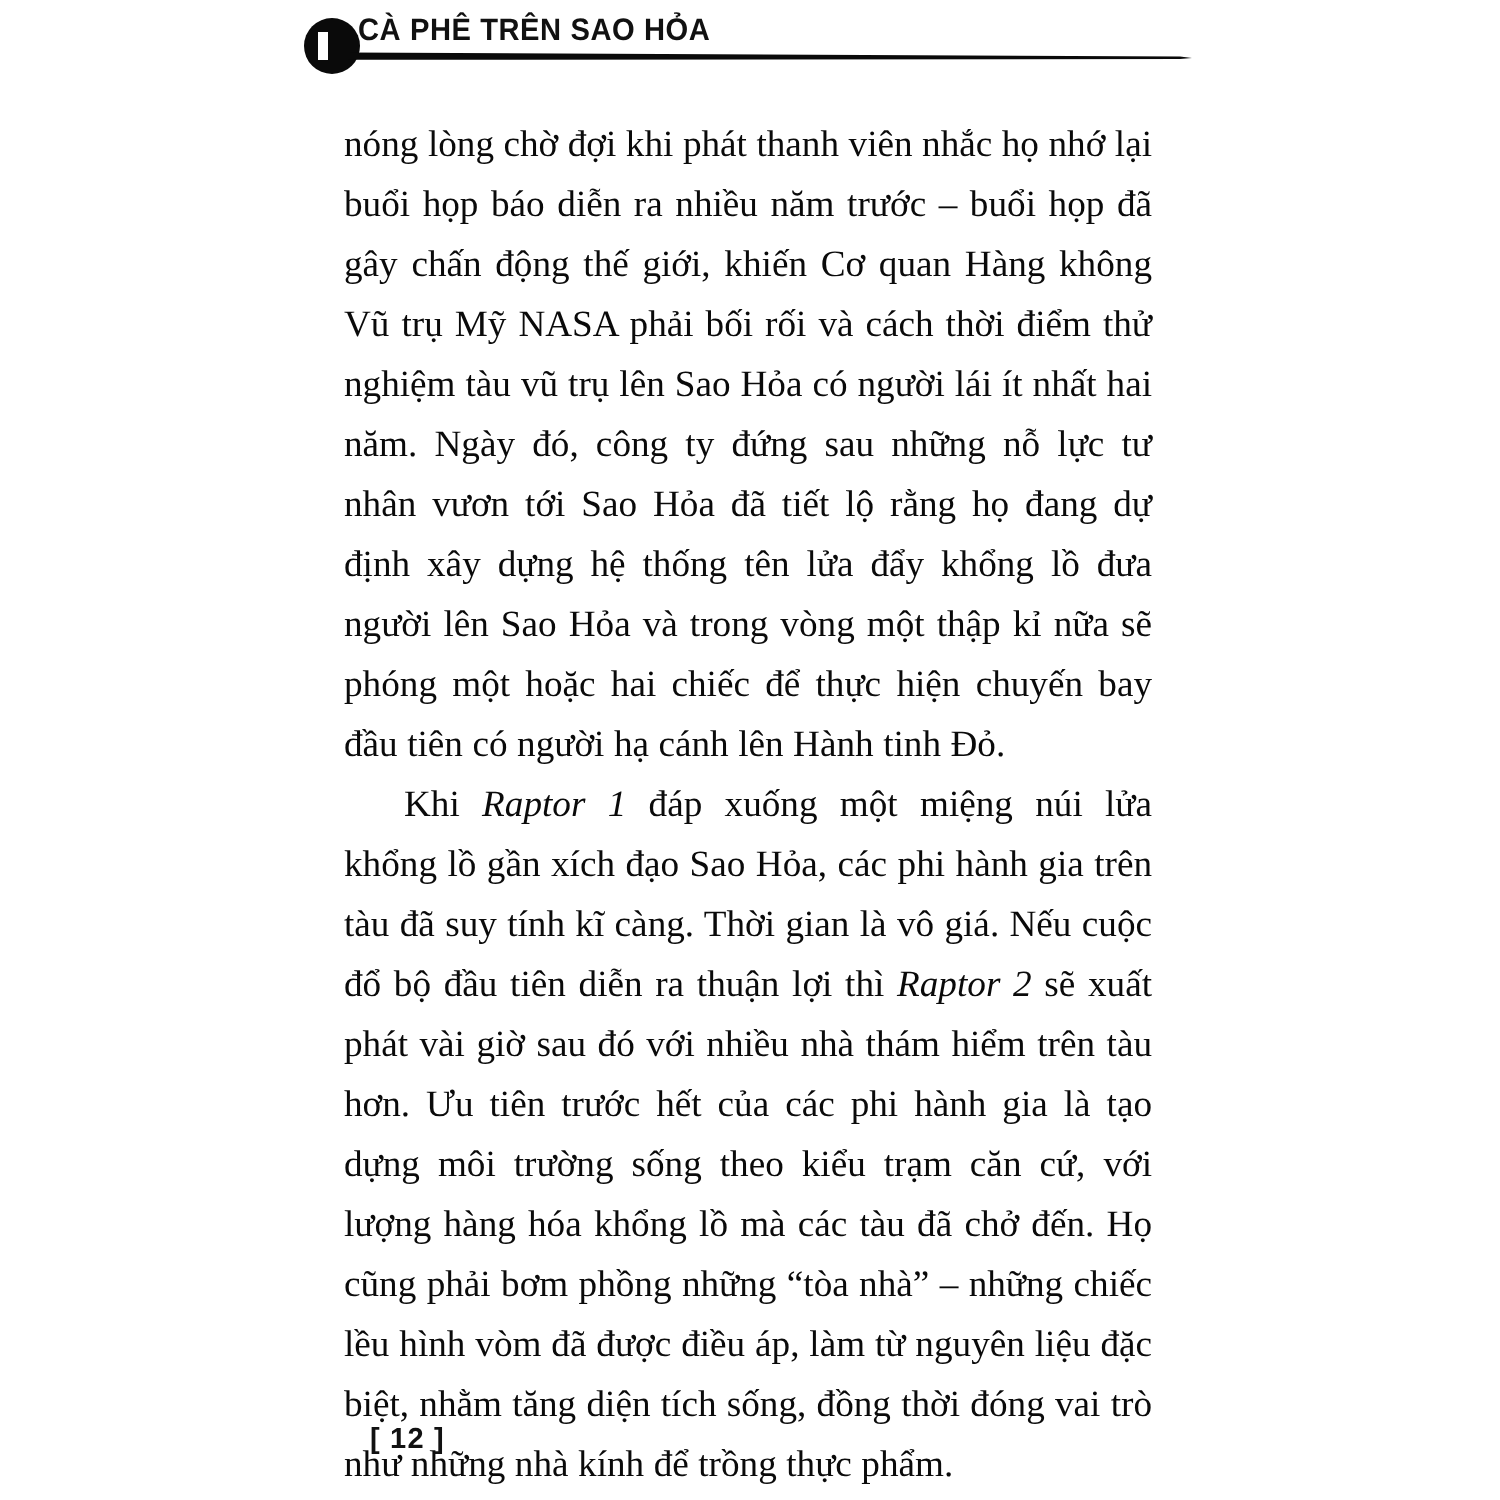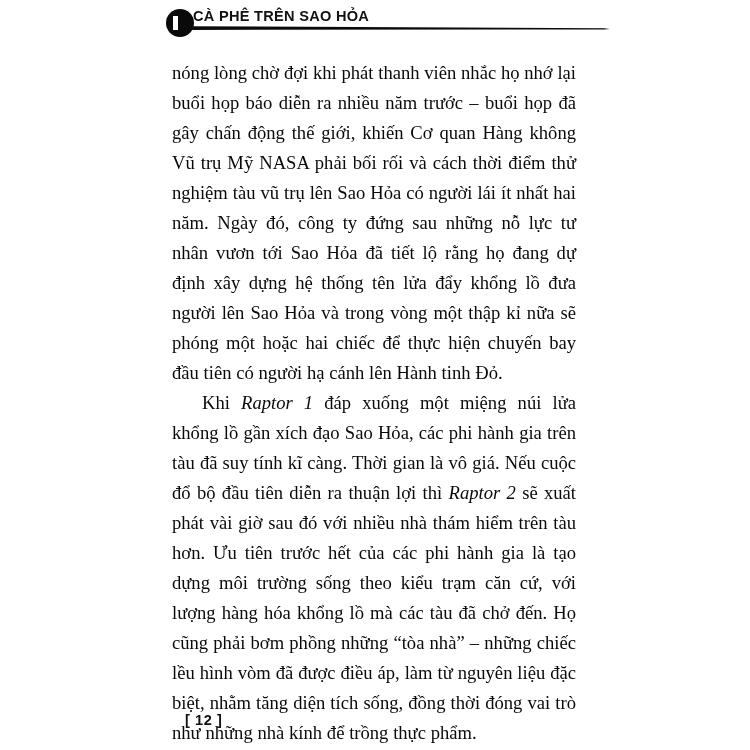--- a/index.html
+++ b/index.html
@@ -19,21 +19,21 @@
   .page {
     position: relative;
     width: 750px;
     height: 750px;
     box-sizing: border-box;
   }
 
   
   .running-header {
     position: absolute;
-    left: 18px;
+    left: 4px;
     top: 0;
     width: 640px;
     height: 48px;
   }
 
   .header-mark {
     position: absolute;
     left: 148px;
     top: 9px;
     width: 28px;

